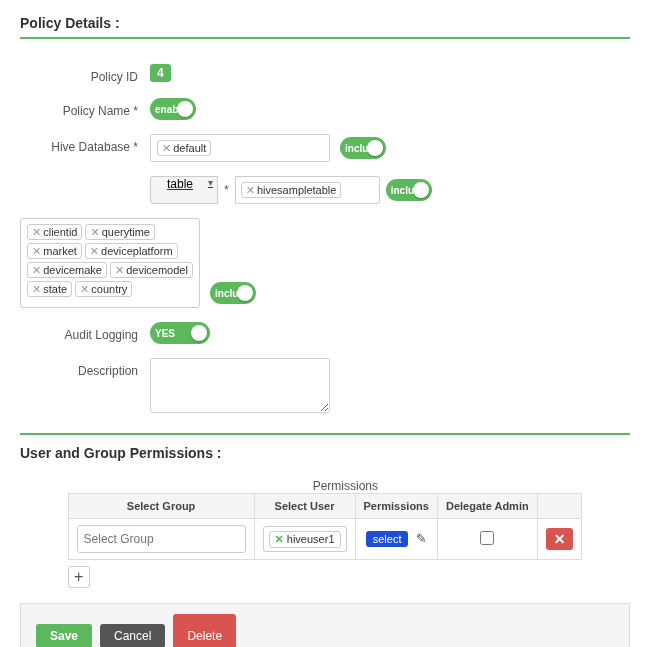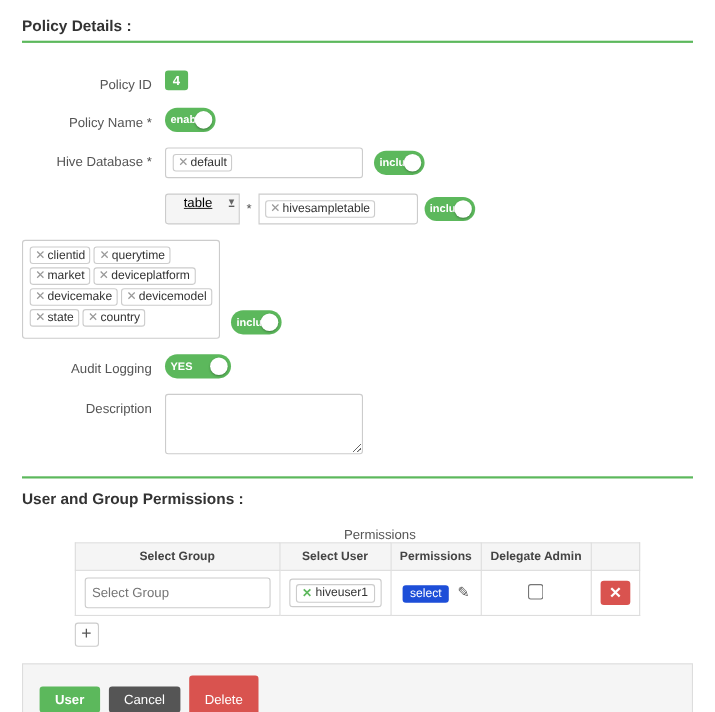--- a/index.html
+++ b/index.html
@@ -538,17 +538,17 @@
               </td>
             </tr>
           </tbody>
         </table>
         <button class="add-row-btn">+</button>
       </div>
     </div>
   </div>
 
   <div class="footer-actions">
-    <button class="btn-save">User</button>
+    <button class="btn-save">Save</button>
     <button class="btn-cancel">Cancel</button>
     <button class="btn-delete">Delete</button>
   </div>
 </div>
 
 </body></html>

